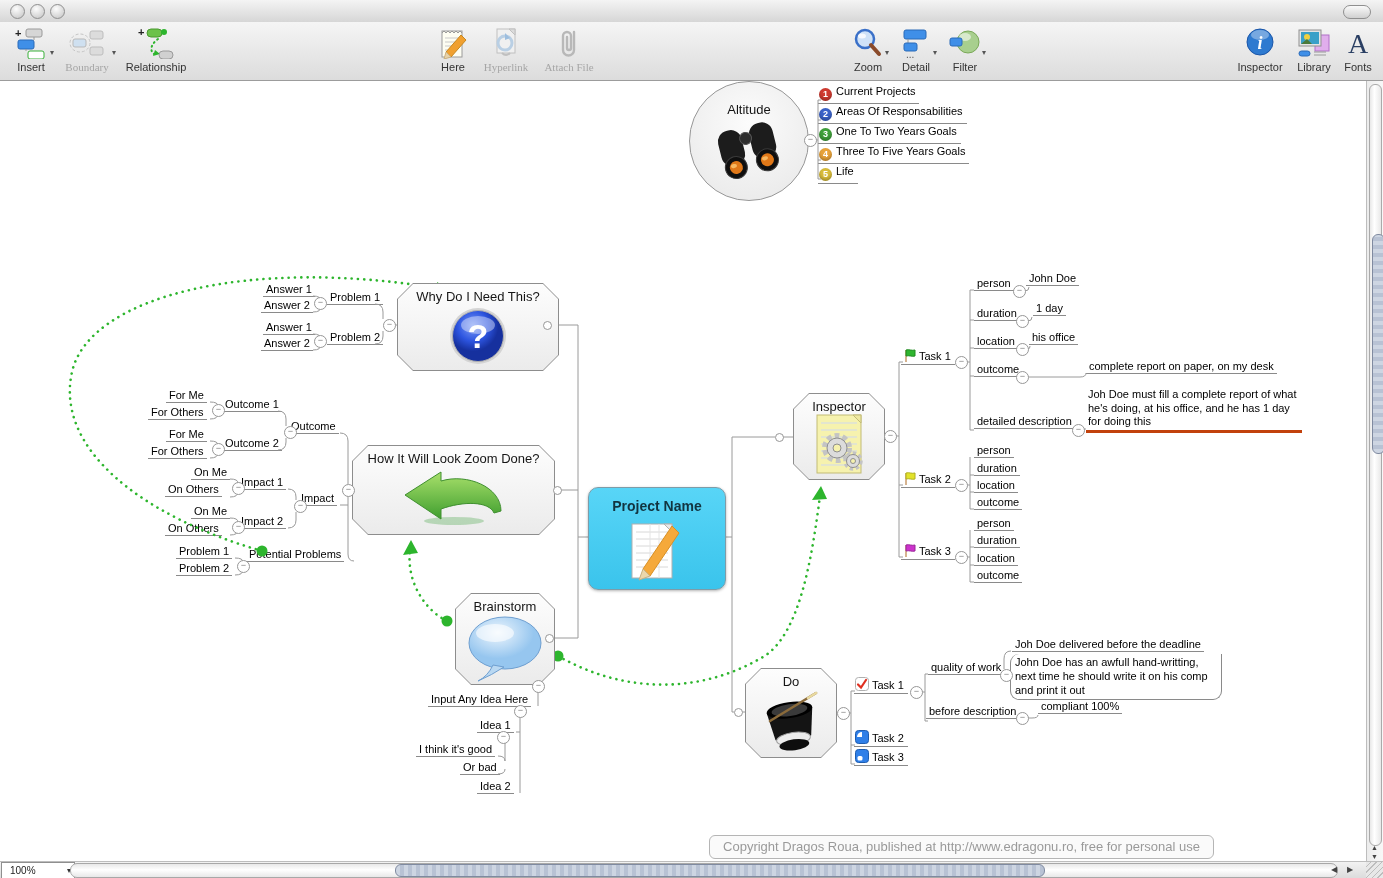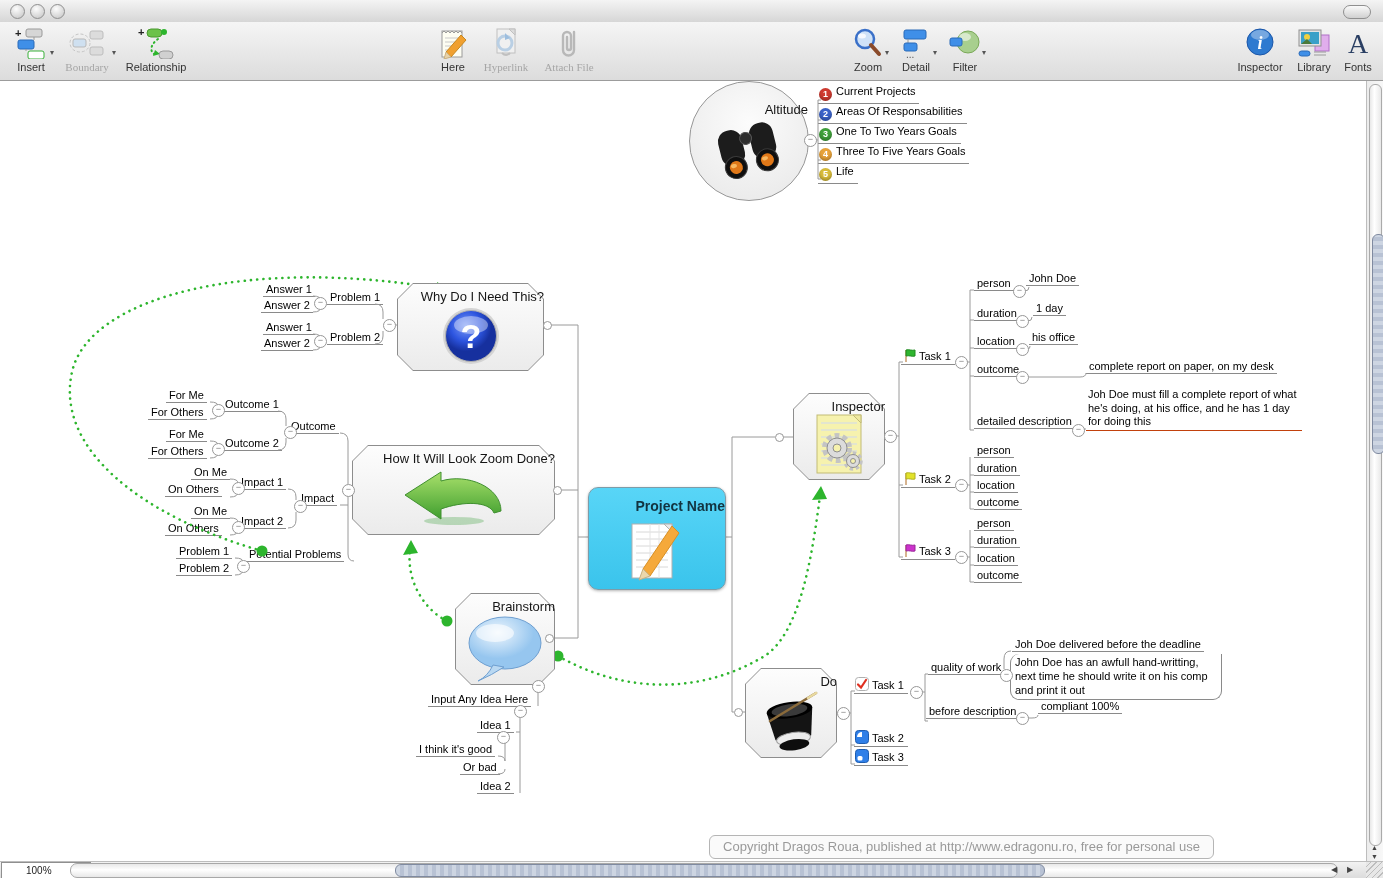--- a/index.html
+++ b/index.html
@@ -13,45 +13,45 @@
   .toolbar{position:absolute;left:0;top:22px;width:1383px;height:58px;background:linear-gradient(#f5f5f5,#dcdcdc);border-bottom:1px solid #9c9c9c;}
   .tbtn{position:absolute;top:4px;text-align:center;}
   .tbtn .ic{height:34px;display:flex;align-items:center;justify-content:center;}
   .tbtn .lbl{font-size:11px;color:#333;margin-top:1px;}
   .tbtn.dis .lbl{color:#a6a6a6;font-family:Liberation Serif, serif;}
   .caret{position:absolute;font-size:8px;color:#555;bottom:16px;}
   
   .canvas{position:absolute;left:0;top:81px;width:1367px;height:781px;background:#fff;}
   svg.lines{position:absolute;left:0;top:0;pointer-events:none;}
   .topic{position:absolute;font-size:11px;color:#000;white-space:nowrap;border-bottom:1px solid #8a8a8a;padding:0 3px 1px 3px;}
-  .vblock{position:absolute;font-size:11px;color:#000;line-height:13.5px;border-bottom:1px solid #c2410c;padding:0 2px 1px 2px;}
+  .vblock{position:absolute;font-size:11px;color:#000;line-height:13.5px;border-bottom:3px solid #c2410c;padding:0 2px 1px 2px;}
   .h{position:absolute;width:11px;height:11px;border:1px solid #979797;border-radius:50%;background:#fff;z-index:6;}
   .h::after{content:"\2212";position:absolute;left:0;top:-1px;width:11px;text-align:center;font-size:9px;line-height:11px;color:#7a7a7a;}
   .cdot{position:absolute;width:7px;height:7px;border:1px solid #979797;border-radius:50%;background:#fff;z-index:6;}
   .oct{position:absolute;z-index:4;}
   .oct .out{position:absolute;inset:0;background:#8d8d8d;clip-path:polygon(16px 0,calc(100% - 16px) 0,100% 16px,100% calc(100% - 16px),calc(100% - 16px) 100%,16px 100%,0 calc(100% - 16px),0 16px);}
   .oct .in{position:absolute;inset:1px;background:linear-gradient(#fdfdfd,#ebebeb);clip-path:polygon(15px 0,calc(100% - 15px) 0,100% 15px,100% calc(100% - 15px),calc(100% - 15px) 100%,15px 100%,0 calc(100% - 15px),0 15px);}
-  .ntitle{position:absolute;top:6px;left:0;right:0;text-align:right;font-size:13px;color:#151515;}
+  .ntitle{position:absolute;top:6px;left:0;right:0;text-align:center;font-size:13px;color:#151515;}
   .nicon{position:absolute;left:0;right:0;top:22px;display:flex;justify-content:center;}
   .circlenode{position:absolute;border-radius:50%;border:1px solid #979797;background:radial-gradient(circle at 50% 35%,#fcfcfc,#e7e7e7);z-index:4;}
   .projnode{position:absolute;border-radius:10px;border:1px solid #7e9ca8;background:linear-gradient(#58d5f7,#3ac4ec);box-shadow:0 1px 3px rgba(0,0,0,.3);z-index:4;}
   .projnode .ntitle{font-weight:bold;color:#123440;top:10px;font-size:14px;}
   .badge{display:inline-block;width:13px;height:13px;border-radius:50%;color:#fff;font-size:9px;font-weight:bold;text-align:center;line-height:13px;margin-right:4px;vertical-align:-2px;box-shadow:inset 0 -2px 3px rgba(0,0,0,.25);}
   .arow{position:absolute;font-size:11px;color:#000;white-space:nowrap;border-bottom:1px solid #8a8a8a;padding:0 4px 2px 1px;}
   .trow{position:absolute;font-size:11px;color:#000;white-space:nowrap;border-bottom:1px solid #8a8a8a;padding:0 4px 2px 1px;z-index:5;}
   .trow svg{vertical-align:-2px;margin-right:3px;}
   .qval2{position:absolute;font-size:11px;line-height:14px;width:202px;border:1px solid #8a8a8a;border-top:none;border-radius:0 0 9px 9px;border-top-left-radius:9px;border-top-right-radius:0;padding:1px 4px 2px 4px;z-index:5;}
   .copyr{position:absolute;border:1px solid #b5b5b5;border-radius:6px;background:#fafafa;color:#9a9a9a;font-size:13px;text-align:center;line-height:21px;z-index:5;}
   
   .vscroll{position:absolute;right:0;top:81px;width:16px;height:781px;background:linear-gradient(90deg,#ececec,#f8f8f8);border-left:1px solid #bdbdbd;}
   .vtrough{position:absolute;left:2px;top:3px;width:11px;height:760px;border:1px solid #aaa;border-radius:6px;background:linear-gradient(90deg,#e8e8e8,#fff 40%,#e8e8e8);}
   .vthumb{position:absolute;left:2px;top:149px;width:11px;height:218px;border:1px solid #7f8aa0;border-radius:6px;background:repeating-linear-gradient(0deg,#cdd5e2 0 4px,#b8c2d4 4px 8px);}
   .varr{position:absolute;left:1px;width:13px;height:8px;font-size:7px;color:#444;text-align:center;line-height:8px;}
   .statusbar{position:absolute;left:0;bottom:0;width:1383px;height:16px;background:linear-gradient(#f2f2f2,#dcdcdc);border-top:1px solid #bdbdbd;}
-  .zoomsel{position:absolute;left:1px;top:0px;width:64px;height:15px;border:1px solid #8f8f8f;background:#fff;font-size:10px;line-height:15px;padding-left:24px;color:#222;}
+  .zoomsel{position:absolute;left:1px;top:0px;width:64px;height:15px;border:1px solid #8f8f8f;background:#fff;font-size:10px;line-height:15px;padding-left:8px;color:#222;}
   .zoomsel .zc{position:absolute;right:3px;top:0;font-size:8px;color:#333;}
   .htrough{position:absolute;left:70px;top:1px;width:1266px;height:13px;border:1px solid #a8a8a8;border-radius:7px;background:linear-gradient(#e8e8e8,#fff 45%,#e8e8e8);}
   .hthumb{position:absolute;left:324px;top:0px;width:648px;height:11px;border:1px solid #7f8aa0;border-radius:6px;background:repeating-linear-gradient(90deg,#cdd5e2 0 4px,#b8c2d4 4px 8px);}
   .harr{position:absolute;top:2px;width:14px;height:12px;font-size:8px;color:#444;text-align:center;line-height:12px;}
   .grip{position:absolute;right:0;top:0;width:17px;height:16px;background:repeating-linear-gradient(135deg,#e8e8e8 0 3px,#bdbdbd 3px 4px);}
 </style>
 </head>
 <body>
 
 <div class="titlebar">
@@ -247,21 +247,21 @@
       </svg>
   </div>
 </div>
 <div class="h" style="left:804px;top:134px"></div>
 <div class="arow" style="left:818px;top:85px"><span class="badge" style="background: rgb(207, 58, 48);">1</span><span>Current Projects</span></div>
 <div class="arow" style="left:818px;top:105px"><span class="badge" style="background: rgb(58, 98, 200);">2</span><span>Areas Of Responsabilities</span></div>
 <div class="arow" style="left:818px;top:125px"><span class="badge" style="background: rgb(63, 160, 58);">3</span><span>One To Two Years Goals</span></div>
 <div class="arow" style="left:818px;top:145px"><span class="badge" style="background: rgb(232, 163, 58);">4</span><span>Three To Five Years Goals</span></div>
 <div class="arow" style="left:818px;top:165px"><span class="badge" style="background: rgb(216, 188, 58);">5</span><span>Life</span></div>
 
-<div class="oct" style="left:397px;top:283px;width:147px;height:88px">
+<div class="oct" style="left:397px;top:283px;width:162px;height:88px">
   <div class="out"></div>
     <div class="in"></div>
   <div class="ntitle">Why Do I Need This?</div>
   <div class="nicon" style="top:24px">
     <svg width="58" height="58">
         <defs>
           <radialGradient id="qg" cx="40%" cy="30%">
             <stop offset="0%" stop-color="#7d9bf5"></stop>
             <stop offset="60%" stop-color="#2d55e0"></stop>
             <stop offset="100%" stop-color="#16309e"></stop>

